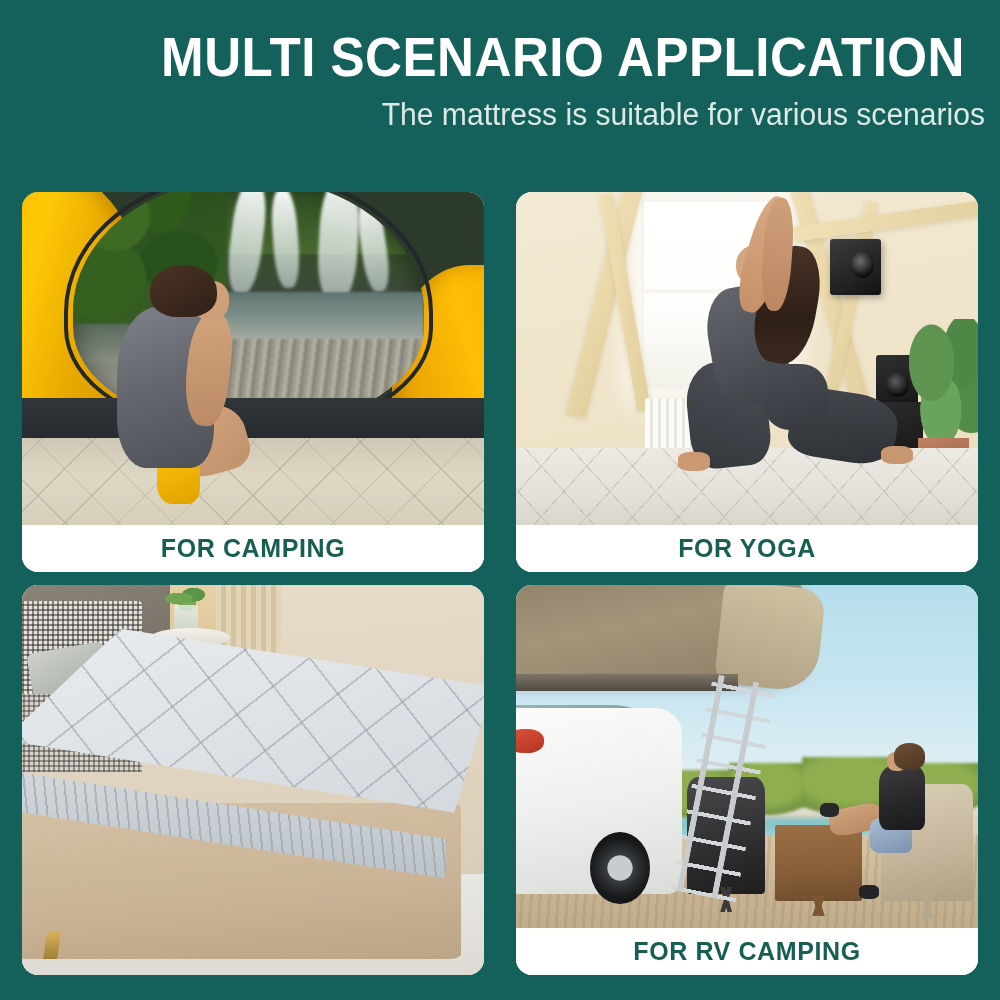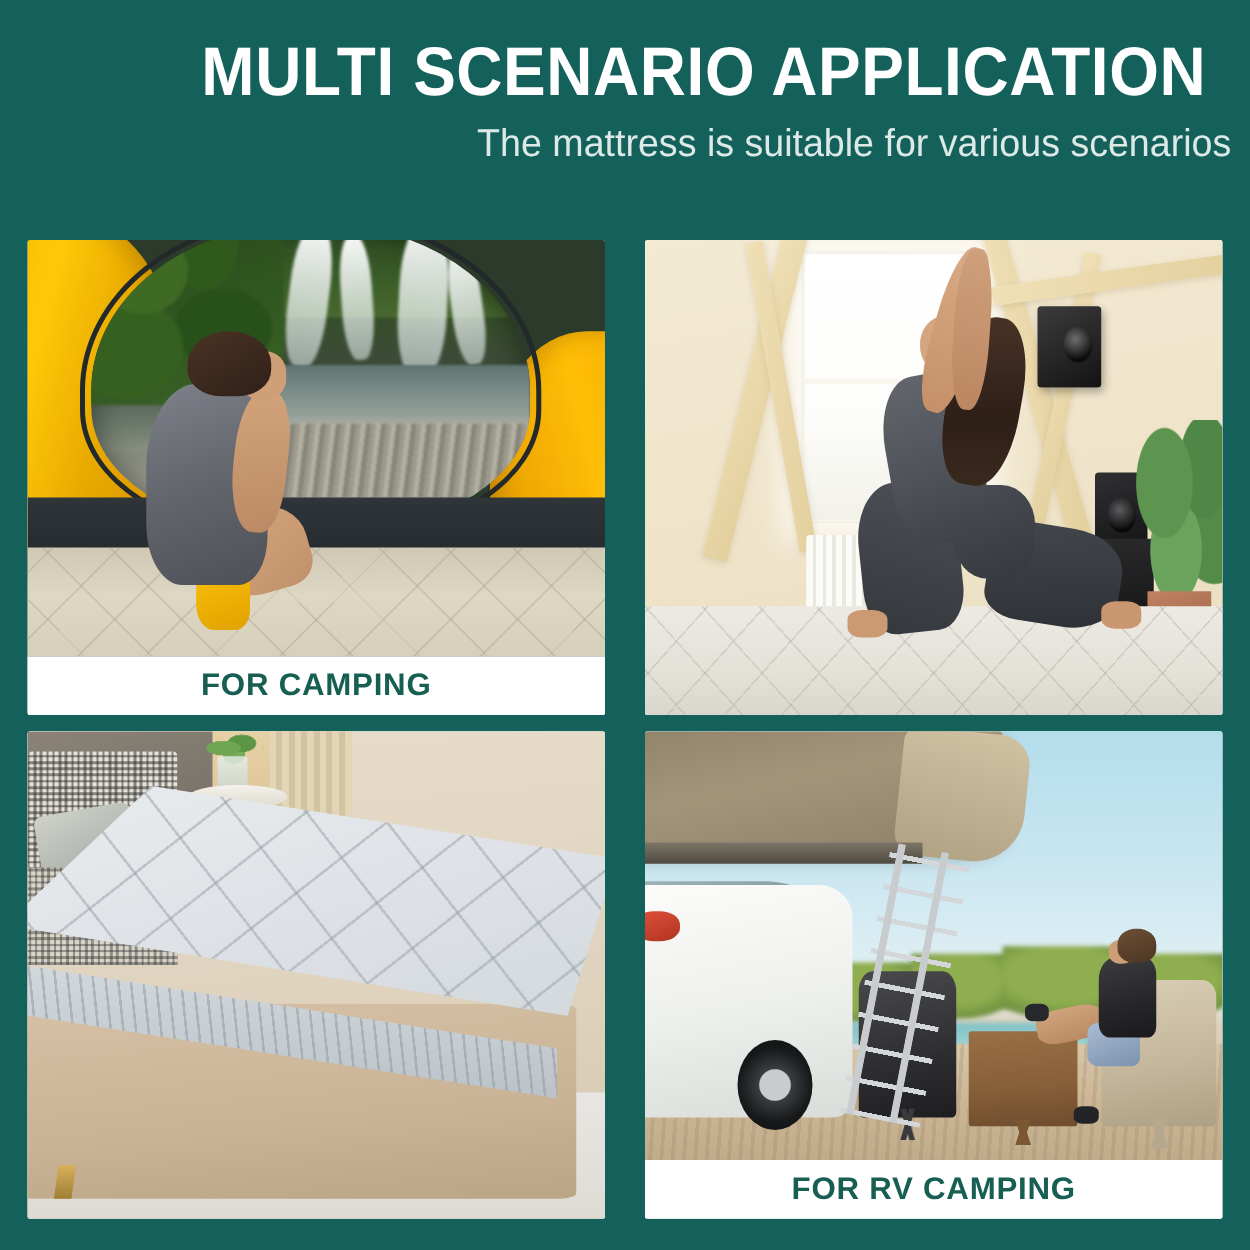--- a/index.html
+++ b/index.html
@@ -50,21 +50,21 @@
     height: 783px;
     display: grid;
     grid-template-columns: 462px 462px;
     grid-template-rows: 380px 390px;
     column-gap: 32px;
     row-gap: 13px;
   }
   .card {
     position: relative;
     background: #ffffff;
-    border-radius: 2px;
+    border-radius: 16px;
     overflow: hidden;
     display: flex;
     flex-direction: column;
   }
   .photo {
     position: relative;
     width: 100%;
     flex: 1 1 auto;
     overflow: hidden;
   }
@@ -619,20 +619,21 @@
         <div class="yg-hip"></div>
         <div class="yg-torso"></div>
         <div class="yg-hair"></div>
         <div class="yg-head"></div>
         <div class="yg-arm"></div>
         <div class="yg-arm2"></div>
         <div class="yg-foot-f"></div>
         <div class="yg-foot-b"></div>
       </div>
     </div>
+    <div class="caption">FOR YOGA</div>
   </div>
 
   <div class="card">
     <div class="photo sc-bed">
       <div class="b-wallpanel"></div>
       <div class="b-curtain"></div>
       <div class="b-headboard"></div>
       <div class="b-check"></div>
       <div class="b-pillow"></div>
       <div class="b-sofa"></div>

